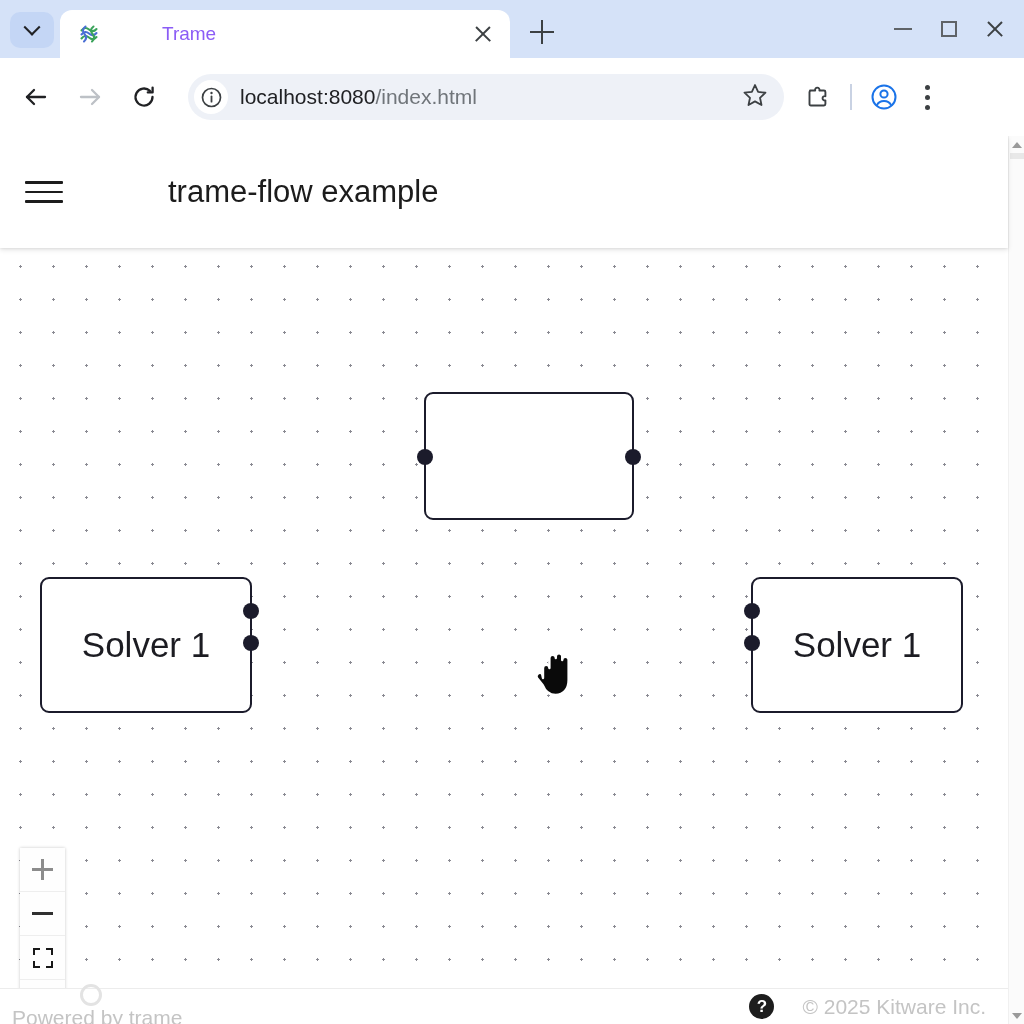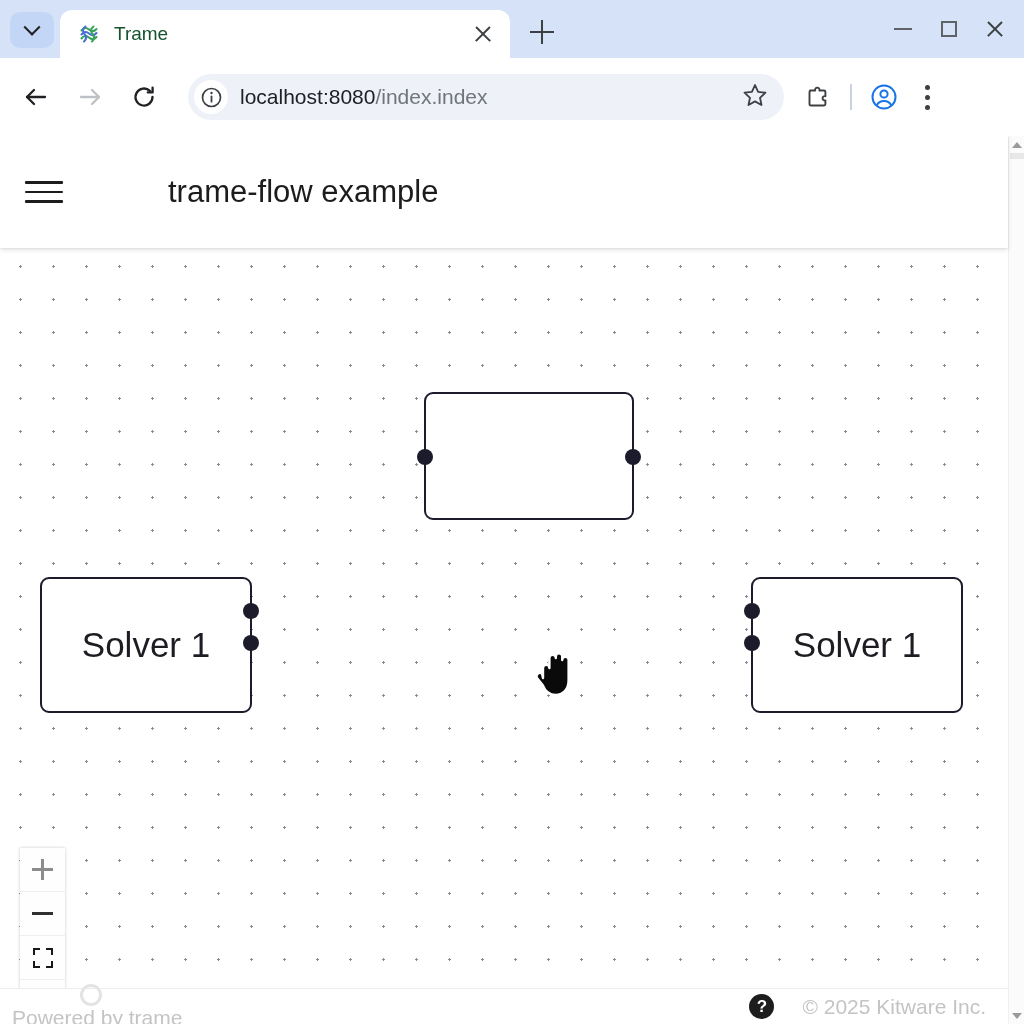--- a/index.html
+++ b/index.html
@@ -42,23 +42,24 @@
     padding: 0 14px 0 18px;
     position: relative;
     flex: 0 0 auto;
   }
   .tab-favicon {
     width: 22px; height: 22px;
     flex: 0 0 auto;
     margin-right: 14px;
   }
   .tab-title {
-    font-size: 19px; color: #14532d;
+    font-size: 19px; color: #8b5cf6;
     white-space: nowrap; overflow: hidden;
     flex: 1 1 auto;
+    margin-left: 48px;
   }
   .tab-close {
     width: 26px; height: 26px;
     position: relative; flex: 0 0 auto;
   }
   .tab-close:before, .tab-close:after {
     content: ""; position: absolute;
     left: 3px; top: 12px; width: 20px; height: 2.4px;
     background: #3c4043;
   }
@@ -345,21 +346,21 @@
     </div>
 
     <div class="omnibox">
       <span class="info-circle">
         <svg width="21" height="21" viewBox="0 0 21 21">
           <circle cx="10.5" cy="10.5" r="9" fill="none" stroke="#3c4043" stroke-width="1.7"></circle>
           <circle cx="10.5" cy="6" r="1.2" fill="#3c4043"></circle>
           <rect x="9.6" y="8.6" width="1.8" height="7" rx="0.9" fill="#3c4043"></rect>
         </svg>
       </span>
-      <span class="omni-url"><span>localhost:8080</span><span class="path">/index.index</span></span>
+      <span class="omni-url"><span>localhost:8080</span><span class="path">/index.html</span></span>
       <span class="star">
         <svg width="26" height="26" viewBox="0 0 26 26">
           <polygon points="13,3 16.1,9.9 23.5,10.7 18,15.8 19.5,23 13,19.4 6.5,23 8,15.8 2.5,10.7 9.9,9.9" fill="none" stroke="#3c4043" stroke-width="1.8" stroke-linejoin="round"></polygon>
         </svg>
       </span>
     </div>
 
     <div class="tb-icon">
       <svg width="27" height="27" viewBox="0 0 27 27">
         <path d="M5 6.5h5.2a2.2 2.2 0 1 1 4.2 0H19a1.4 1.4 0 0 1 1.4 1.4v4.3a2.2 2.2 0 1 0 0 4.2v3.7A1.4 1.4 0 0 1 19 21.5H5.9A1.4 1.4 0 0 1 4.5 20V8a1.4 1.4 0 0 1 1.4-1.4z" fill="none" stroke="#3c4043" stroke-width="1.9" stroke-linejoin="round"></path>

